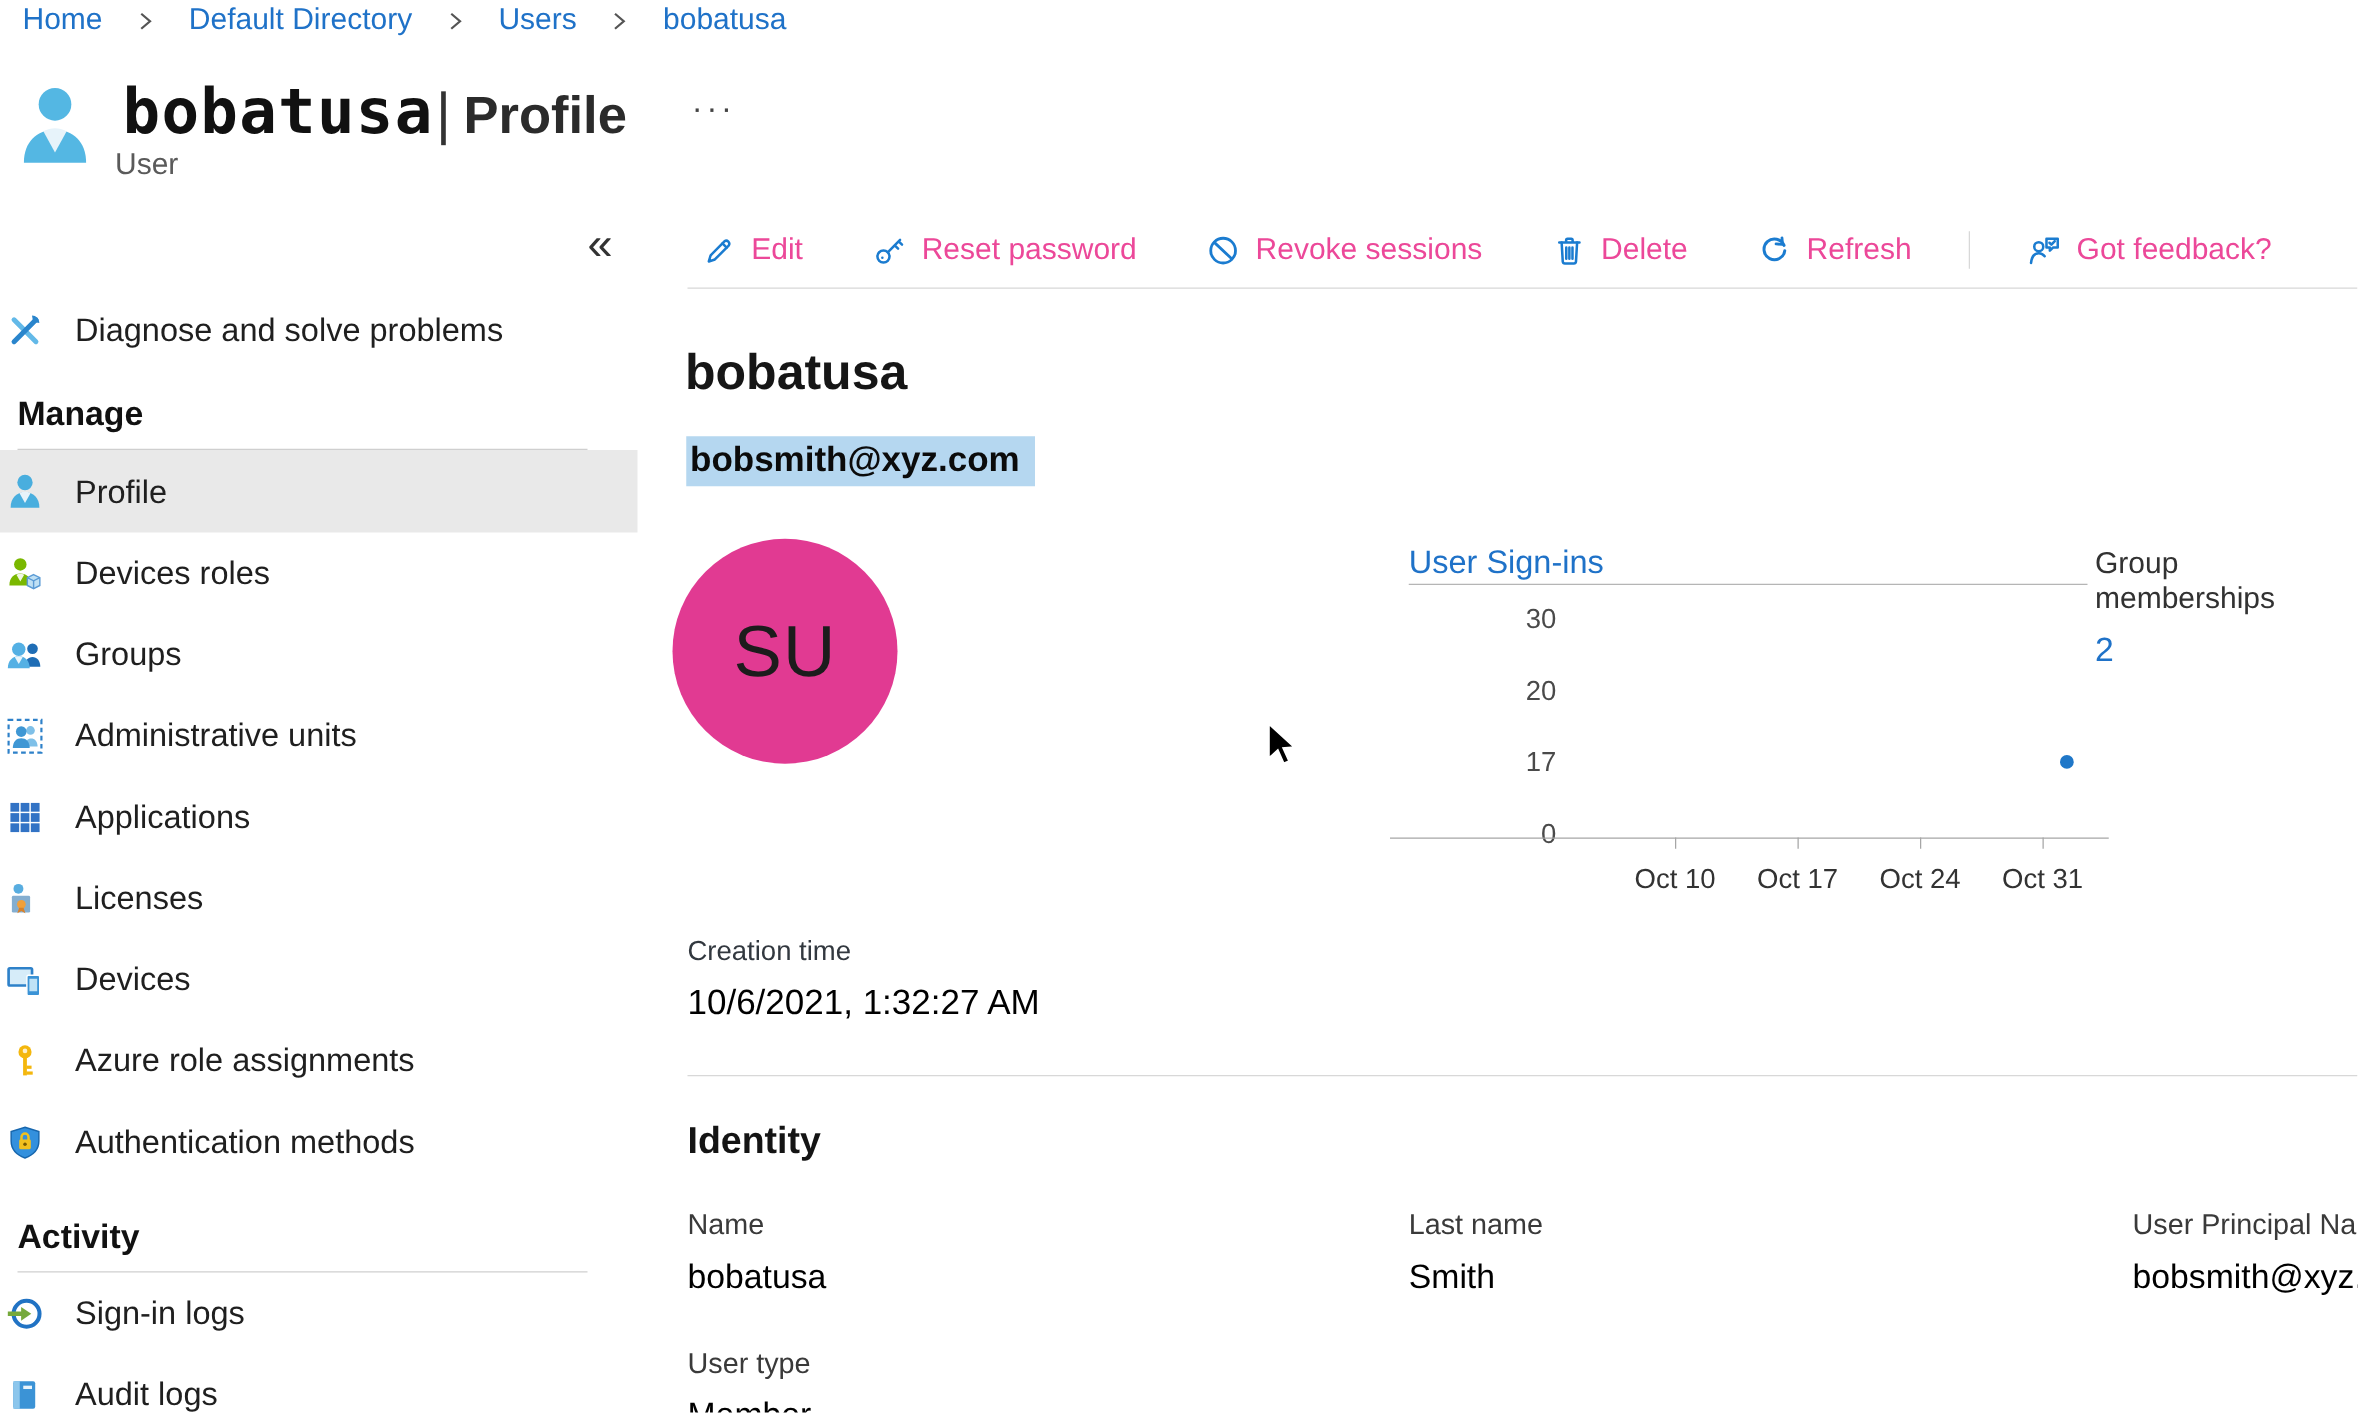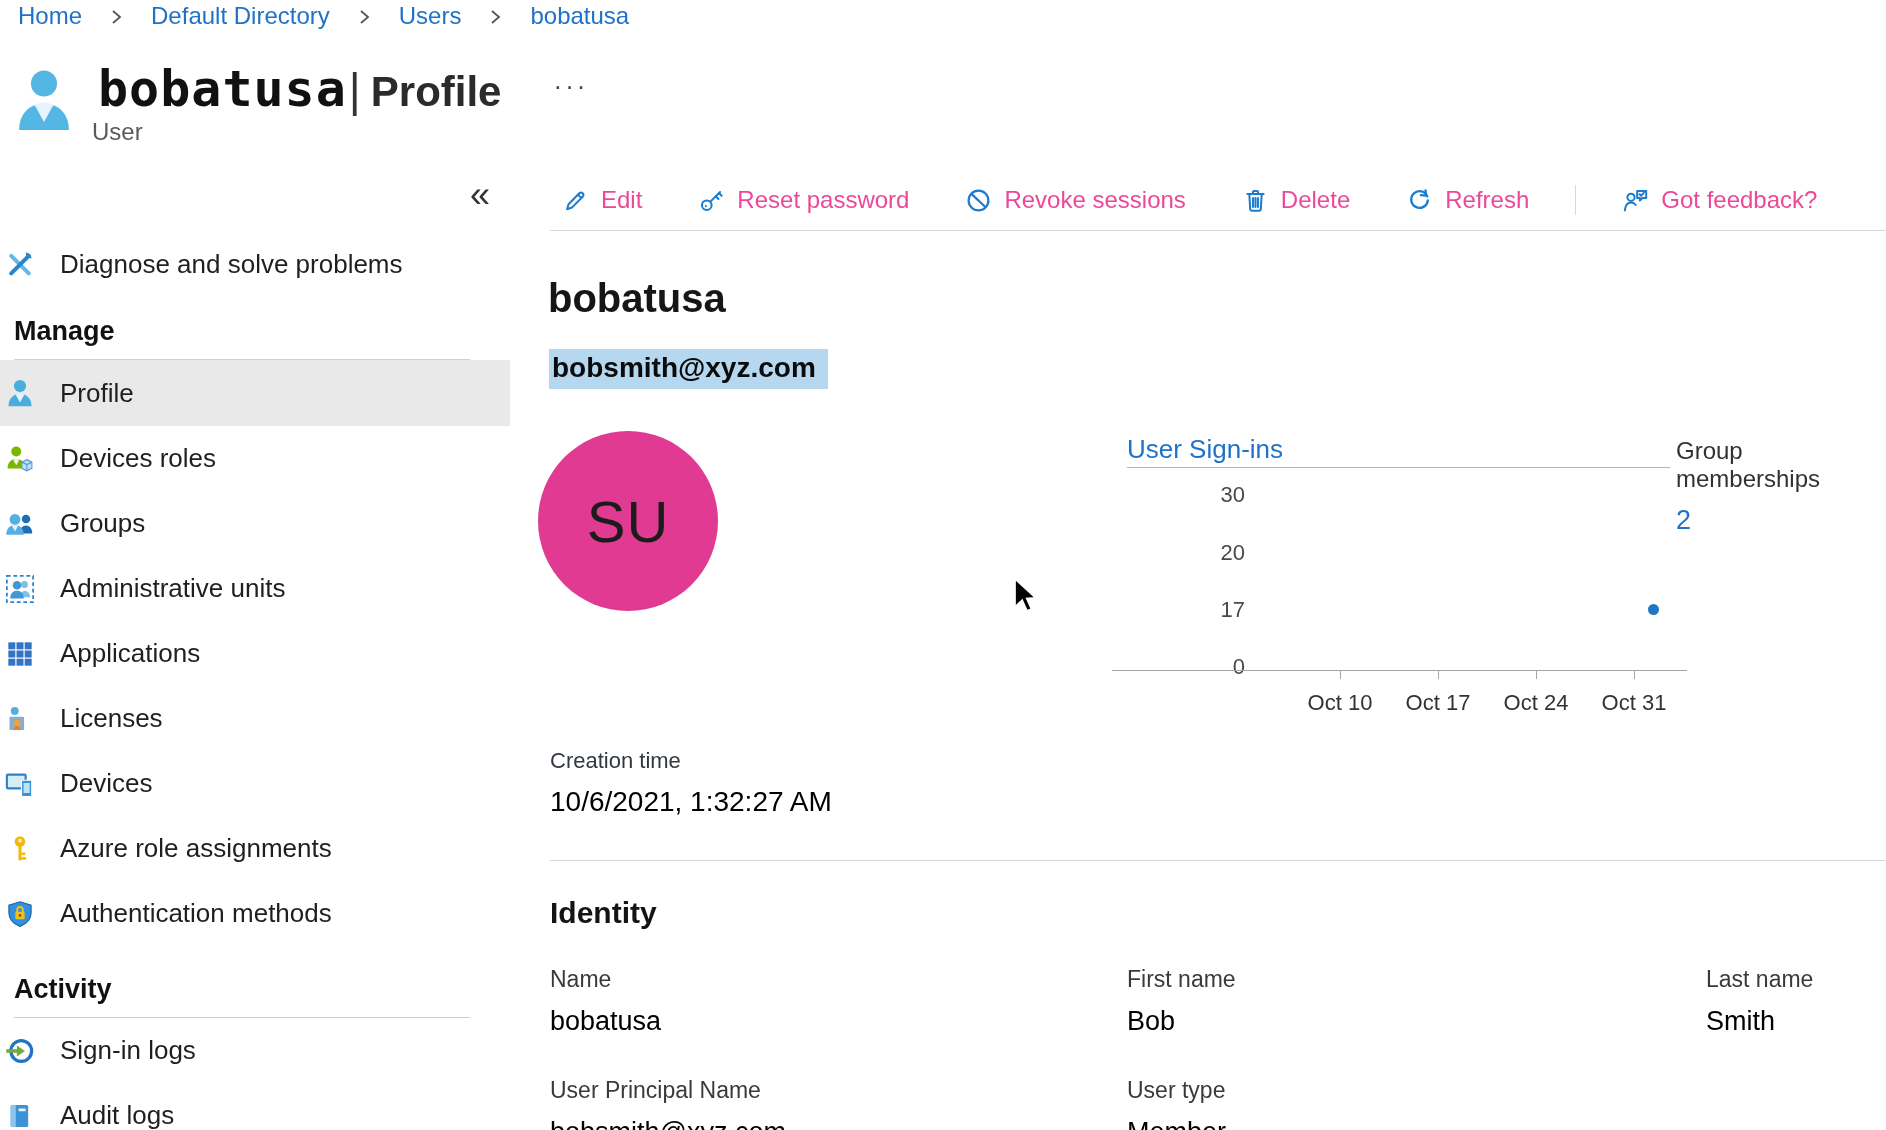--- a/index.html
+++ b/index.html
@@ -367,24 +367,20 @@
 
 <div class="rule2"></div>
 <div class="identity-h">Identity</div>
 
 <div class="id-grid">
   <div>
     <div class="fld-label">Name</div>
     <div class="fld-value">bobatusa</div>
   </div>
   <div>
-    <div class="fld-label">First name</div>
-    <div class="fld-value">Bob</div>
-  </div>
-  <div>
     <div class="fld-label">Last name</div>
     <div class="fld-value">Smith</div>
   </div>
   <div>
     <div class="fld-label">User Principal Name</div>
     <div class="fld-value">bobsmith@xyz.com</div>
   </div>
   <div>
     <div class="fld-label">User type</div>
     <div class="fld-value">Member</div>

